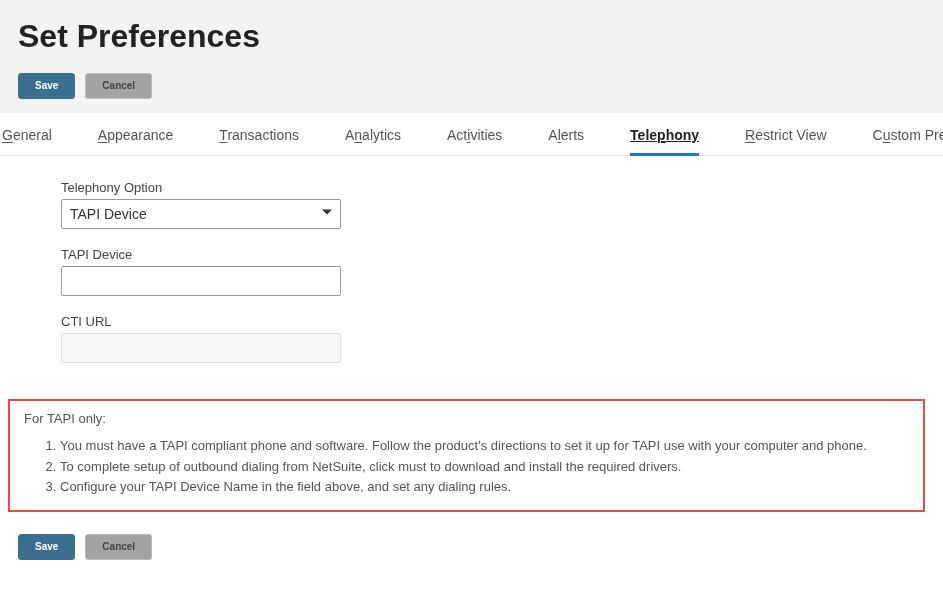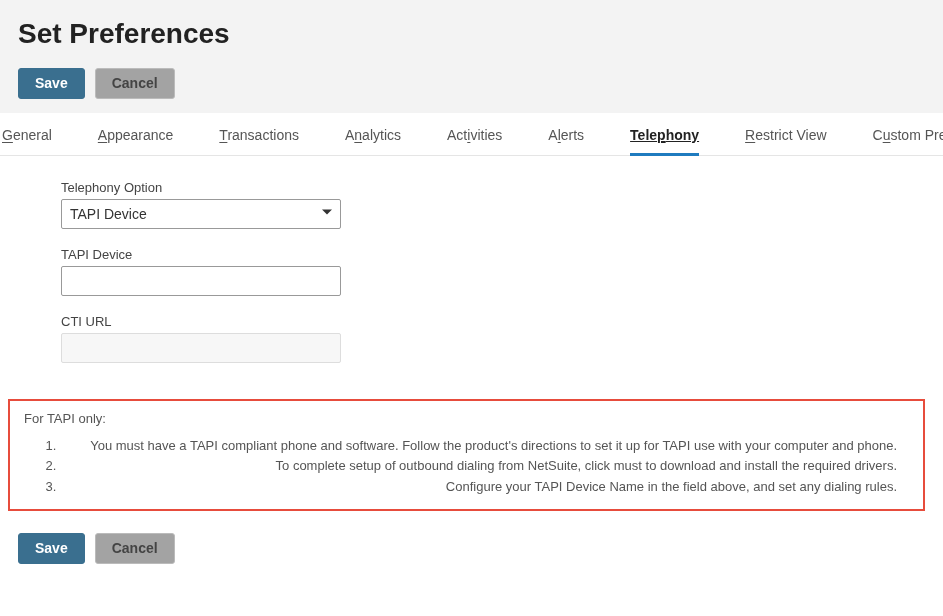--- a/index.html
+++ b/index.html
@@ -8,32 +8,32 @@
       background: #ffffff;
       color: #333;
       font-size: 13px;
       width: 943px;
     }
     .header-region {
       background: #f3f3f3;
       padding: 18px 18px 14px 18px;
     }
     .page-title {
-      font-size: 28px;
+      font-size: 32px;
       font-weight: 700;
       color: #222;
       margin-bottom: 18px;
     }
     .button-row {
       display: flex;
       gap: 10px;
     }
     .btn {
       padding: 6px 16px;
-      font-size: 14px;
+      font-size: 10px;
       border-radius: 3px;
       cursor: pointer;
       font-weight: 600;
       line-height: 1.2;
     }
     .btn-primary {
       background: #3a6f8f;
       color: #ffffff;
       border: 1px solid #3a6f8f;
     }
@@ -135,21 +135,20 @@
       font-size: 13px;
       color: #555;
       margin-bottom: 10px;
     }
     .info-list {
       list-style: decimal;
       padding-left: 36px;
       color: #555;
       font-size: 13px;
       line-height: 1.5;
-      text-align: right;
     }
     .info-list li { margin-bottom: 1px; }
     .inline-link {
       color: #555;
       text-decoration: none;
       cursor: pointer;
     }
     .bottom-buttons {
       padding: 0 18px 18px 18px;
       display: flex;

